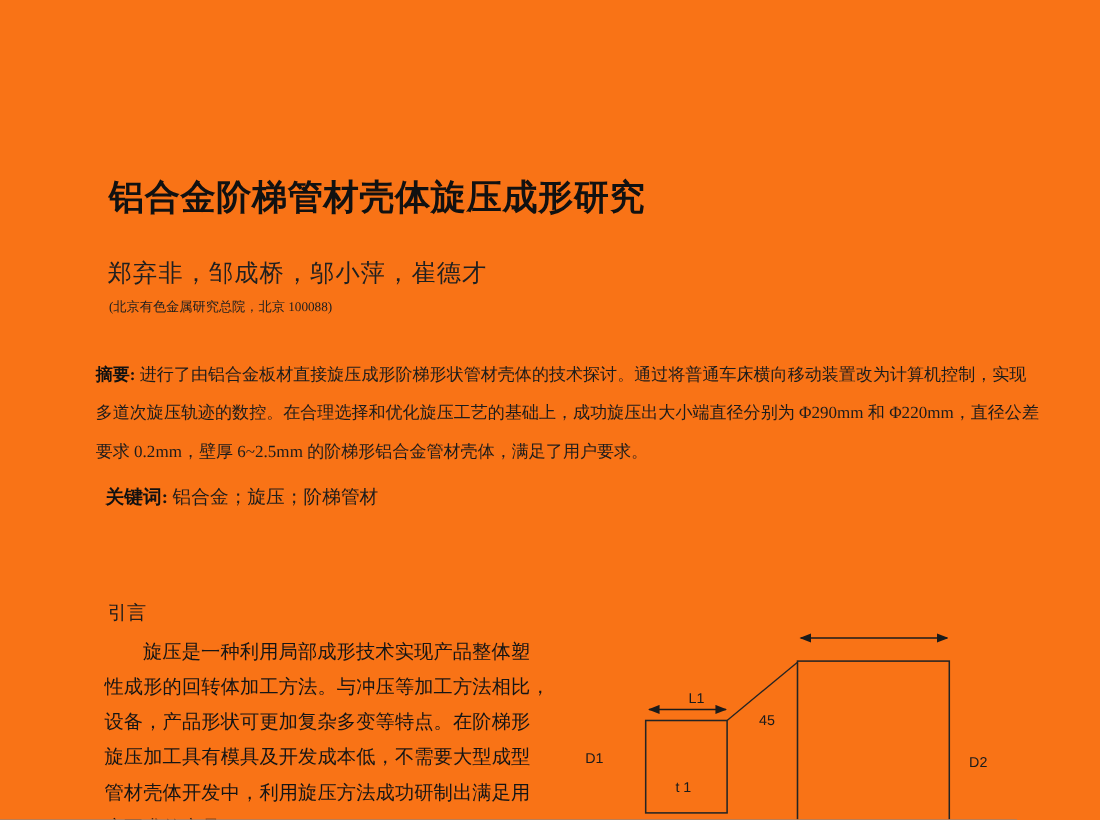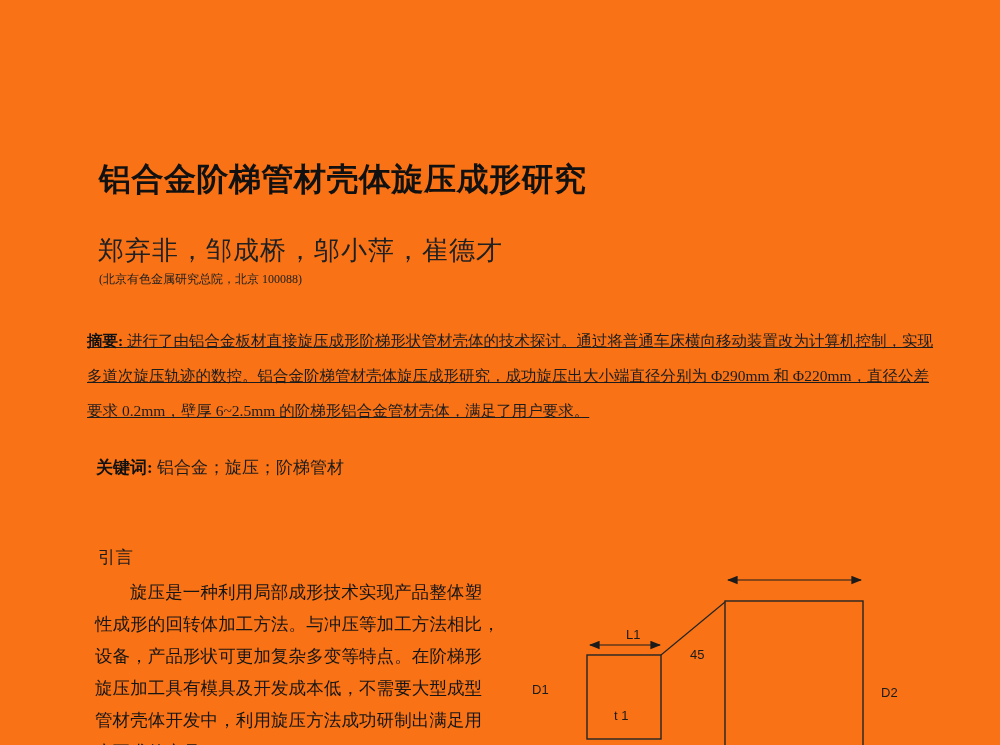--- a/index.html
+++ b/index.html
@@ -12,34 +12,34 @@
     color:#1b1b1b;
   }
   .title{
     position:absolute;left:99px;top:158px;
     font-family:"Liberation Sans","DejaVu Sans",sans-serif;
     font-weight:bold;font-size:32px;letter-spacing:0.5px;
     white-space:nowrap;color:#111;
   }
   .authors{
     position:absolute;left:98px;top:233px;
-    font-size:26px;letter-spacing:1px;white-space:nowrap;color:#202020;
+    font-size:22px;letter-spacing:1px;white-space:nowrap;color:#202020;
   }
   .affiliation{
     position:absolute;left:99px;top:271px;
     font-size:12px;white-space:nowrap;color:#202020;
   }
   .abstract{
     position:absolute;left:87px;top:324px;width:880px;
     font-size:15.5px;line-height:34.8px;color:#1c1c1c;
   }
-  .abstract .line{white-space:nowrap;text-decoration:underline;}
+  .abstract .line{white-space:nowrap;}
   .lbl{font-weight:bold;color:#111;}
   .keywords{
-    position:absolute;left:96px;top:456px;
+    position:absolute;left:96px;top:440px;
     font-size:17px;white-space:nowrap;color:#1c1c1c;
   }
   .intro-heading{
     position:absolute;left:98px;top:545px;
     font-size:17.5px;color:#1c1c1c;white-space:nowrap;
   }
   .intro{
     position:absolute;left:95px;top:576px;width:400px;
     font-size:17.5px;line-height:32px;color:#151515;
   }
@@ -60,21 +60,21 @@
 <div class="page">
 
   <div class="title">铝合金阶梯管材壳体旋压成形研究</div>
 
   <div class="authors">郑弃非，邹成桥，邬小萍，崔德才</div>
 
   <div class="affiliation">(北京有色金属研究总院，北京  100088)</div>
 
   <div class="abstract">
     <div class="line"><span class="lbl">摘要:</span> <span>进行了由铝合金板材直接旋压成形阶梯形状管材壳体的技术探讨。通过将普通车床横向移动装置改为计算机控制，实现</span></div>
-    <div class="line">多道次旋压轨迹的数控。铝合金阶梯管材壳体旋压成形研究，成功旋压出大小端直径分别为 Φ290mm 和 Φ220mm，直径公差</div>
+    <div class="line">多道次旋压轨迹的数控。在合理选择和优化旋压工艺的基础上，成功旋压出大小端直径分别为 Φ290mm 和 Φ220mm，直径公差</div>
     <div class="line">要求 0.2mm，壁厚 6~2.5mm 的阶梯形铝合金管材壳体，满足了用户要求。</div>
   </div>
 
   <div class="keywords">
     <span class="lbl">关键词:</span>
     <span>铝合金；旋压；阶梯管材</span>
   </div>
 
   <div class="intro-heading">引言</div>
 

